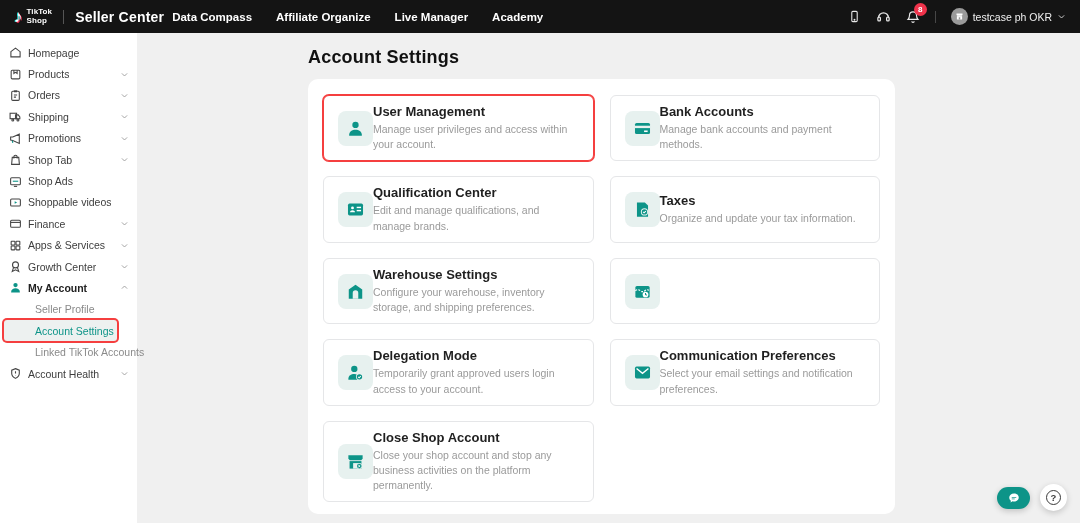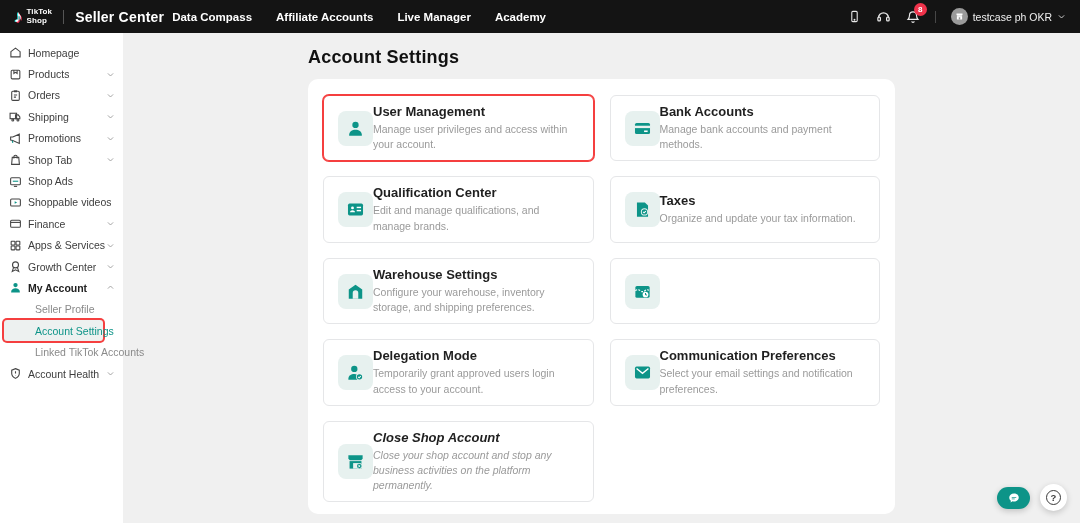--- a/index.html
+++ b/index.html
@@ -17,21 +17,21 @@
   .tb-right { margin-left:auto; display:flex; align-items:center; gap:15px; }
   .tb-ic { color:#e8e8e8; display:flex; align-items:center; }
   .bell-wrap { position:relative; }
   .badge { position:absolute; top:-6px; right:-7px; min-width:13px; height:13px; border-radius:8px; background:#f0334b; color:#fff; font-size:8px; font-weight:700; display:flex; align-items:center; justify-content:center; padding:0 2px; }
   .tb-divider2 { width:1px; height:12px; background:rgba(255,255,255,.22); }
   .account-chip { display:flex; align-items:center; gap:5px; cursor:pointer; }
   .avatar { width:17px; height:17px; border-radius:50%; background:#9a9a9a; display:flex; align-items:center; justify-content:center; }
   .account-name { color:#f0f0f0; font-size:10.5px; }
 
   
-  .sidebar { position:absolute; top:33px; left:0; width:123px; bottom:0; background:#fff; display:flex; flex-direction:column; z-index:20; }
+  .sidebar { position:absolute; top:33px; left:0; width:137px; bottom:0; background:#fff; display:flex; flex-direction:column; z-index:20; }
   .side-list { list-style:none; margin-top:9px; }
   .side-item { height:21.4px; display:flex; align-items:center; padding:0 8px 0 9px; cursor:pointer; color:#3d3d3d; }
   .side-item .si { flex:none; margin-right:6px; color:#454545; }
   .side-item.active-section .si { color:#0d9488; }
   .side-label { font-size:10.5px; white-space:nowrap; overflow:hidden; }
   .side-item.active-section .side-label { font-weight:700; color:#222; }
   .chev { margin-left:auto; color:#9b9b9b; display:flex; }
   .chev.up svg { transform:rotate(180deg); }
   .side-sub { height:21.4px; display:flex; align-items:center; padding-left:35px; font-size:10.5px; color:#8a8a8a; cursor:pointer; white-space:nowrap; }
   .side-sub.active { margin:0 20px 0 4px; padding-left:31px; background:#edf1f0; color:#0d9488; border-radius:3px; box-shadow:0 0 0 2px #f53f3f; }
@@ -39,21 +39,21 @@
   .help-item { display:flex; align-items:center; padding:0 9px; height:22px; cursor:pointer; color:#3d3d3d; }
   .help-item .si { margin-right:6px; color:#454545; }
 
   
   .main { position:absolute; top:33px; left:123px; right:0; bottom:0; overflow:hidden; }
   .content-wrap { width:587px; margin:14px auto 0; }
   .page-title { font-size:18px; font-weight:700; color:#111; margin-bottom:11px; letter-spacing:.2px; }
   .panel { background:#fff; border-radius:10px; padding:16px 15px 12px; min-height:391px; }
   .card-row { display:flex; gap:16px; margin-bottom:15px; }
   .card { flex:1 1 0; background:#fff; border:1px solid #e5e6e8; border-radius:6px; padding:8px 14px; display:flex; align-items:center; cursor:pointer; min-height:51px; }
-  .card.half { flex:none; width:calc(50% - 8px);font-style:italic; }
+  .card.half { flex:none; width:calc(50% - 8px); }
   .card.highlight { border-color:#f53f3f; box-shadow:0 0 0 1px #f53f3f; }
   .card-icon { flex:none; width:35px; height:35px; border-radius:8px; background:#e7f1ef; display:flex; align-items:center; justify-content:center; color:#0d9488; }
   .card-title { font-size:13px; font-weight:700; color:#1f1f1f; margin-bottom:3px; }
   .card-desc { font-size:10.5px; color:#9a9a9a; line-height:1.45; }
 
   
   .chat-fab { position:absolute; right:50px; bottom:14px; width:33px; height:22px; border-radius:11px; background:#0d9488; display:flex; align-items:center; justify-content:center; box-shadow:0 2px 6px rgba(0,0,0,.2); cursor:pointer; z-index:40; }
   .help-fab { position:absolute; right:13px; bottom:12px; width:27px; height:27px; border-radius:50%; background:#fff; display:flex; align-items:center; justify-content:center; box-shadow:0 2px 6px rgba(0,0,0,.18); cursor:pointer; z-index:40; }
   .help-fab-glyph { width:15px; height:15px; border:1.4px solid #3a3a3a; border-radius:50%; display:flex; align-items:center; justify-content:center; font-size:9.5px; font-weight:700; color:#3a3a3a; }
 
@@ -67,21 +67,21 @@
     <span class="note-icon">♪</span>
     <span class="logo-text">
       <span>TikTok</span><br>
       <span>Shop</span>
     </span>
   </div>
   <span class="tb-divider"></span>
   <span class="brand">Seller Center</span>
   <nav class="tb-nav">
     <span class="tb-nav-item">Data Compass</span>
-    <span class="tb-nav-item">Affiliate Accounts</span>
+    <span class="tb-nav-item">Affiliate Organize</span>
     <span class="tb-nav-item">Live Manager</span>
     <span class="tb-nav-item">Academy</span>
   </nav>
   <div class="tb-right">
     <span class="tb-ic">
       <svg width="13" height="15" viewBox="0 0 24 24" fill="none" stroke="currentColor" stroke-width="2">
           <rect x="7" y="2.5" width="10" height="19" rx="2"></rect>
           <circle cx="12" cy="18" r="0.8" fill="currentColor"></circle>
         </svg>
     </span>

